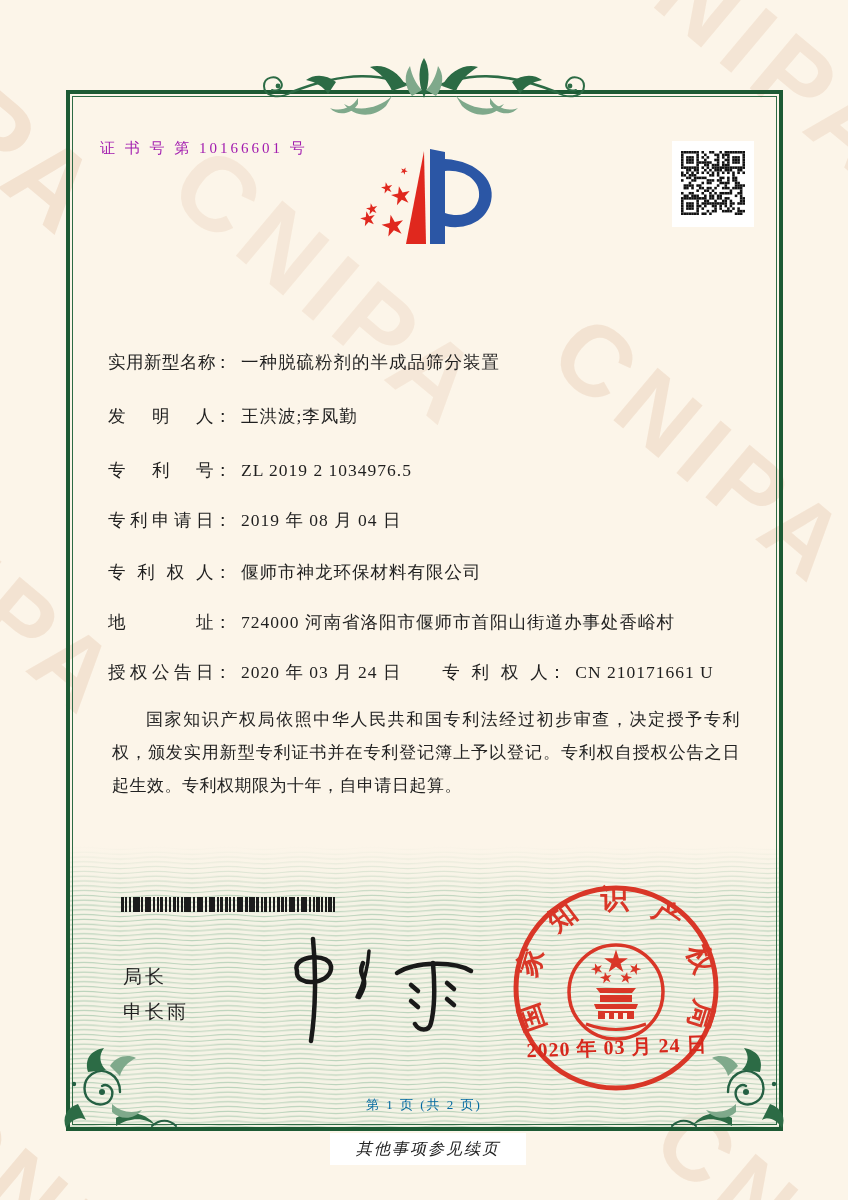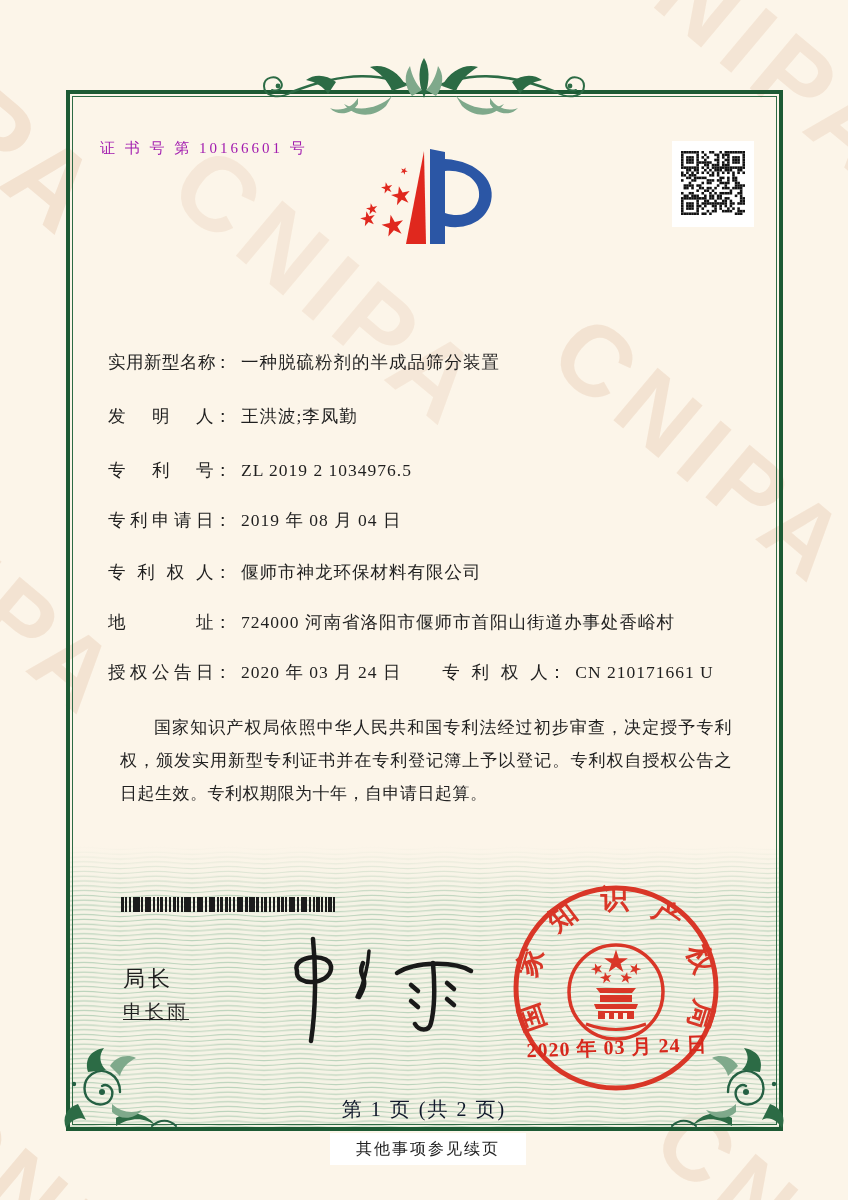--- a/index.html
+++ b/index.html
@@ -41,45 +41,45 @@
   .row{position:absolute;left:108px;font-size:17.5px;letter-spacing:0.5px;white-space:nowrap;}
   .flabel{display:inline-block;width:106px;text-align:justify;text-align-last:justify;vertical-align:top;}
   .fcolon{display:inline-block;margin-right:9px;}
   .fvalue{letter-spacing:1px;}
   .pair2{margin-left:36px;}
   
   .grant{
     position:absolute;left:108px;top:699px;width:636px;
     font-size:17px;line-height:33px;text-align:justify;color:#222;
   }
-  .grant p{margin:12px;text-indent:2em;letter-spacing:0.5px;}
+  .grant p{margin:4px;text-indent:2em;letter-spacing:0.5px;}
   
   .barcode{
     position:absolute;left:121px;top:897px;width:216px;height:15px;
     background-image:
       repeating-linear-gradient(90deg,#1c1c1c 0 2px,transparent 2px 4px),
       repeating-linear-gradient(90deg,#1c1c1c 0 1px,transparent 1px 9px),
       repeating-linear-gradient(90deg,#1c1c1c 0 3px,transparent 3px 13px);
   }
-  .director-title{position:absolute;left:123px;top:964px;font-size:22px;letter-spacing:3px;}
-  .director-name{position:absolute;left:123px;top:999px;font-size:19px;letter-spacing:3px;text-decoration:underline;}
+  .director-title{position:absolute;left:123px;top:964px;font-size:19px;letter-spacing:3px;}
+  .director-name{position:absolute;left:123px;top:999px;font-size:19px;letter-spacing:3px;}
   .signature{position:absolute;left:245px;top:925px;}
   .seal{position:absolute;left:505px;top:878px;opacity:0.93;}
   .seal-date{
     position:absolute;left:512px;top:1034px;width:210px;text-align:center;
     font-size:20px;color:#d6281c;letter-spacing:1px;transform:rotate(-2deg);
     font-weight:bold;
   }
   .page-indicator{
     position:absolute;left:0;top:1096px;width:100%;text-align:center;
-    font-size:20px;letter-spacing:2px;color:#0f172a;
+    font-size:13px;letter-spacing:2px;color:#0369a1;
   }
   .note-box{
     position:absolute;left:330px;top:1133px;width:196px;height:32px;background:#ffffff;
-    display:flex;align-items:center;justify-content:center;
+    display:flex;align-items:center;justify-content:center;font-style:italic;
   }
   .note-box span{font-size:16px;letter-spacing:2px;color:#222;}
 </style>
 </head>
 <body>
 
 <div class="page">
 
   <div class="wm" style="left:-170px;top:-75px;font-size:110px;opacity:.55">CNIPA</div>
   <div class="wm" style="left:640px;top:-120px;font-size:105px;opacity:.45">CNIPA</div>

